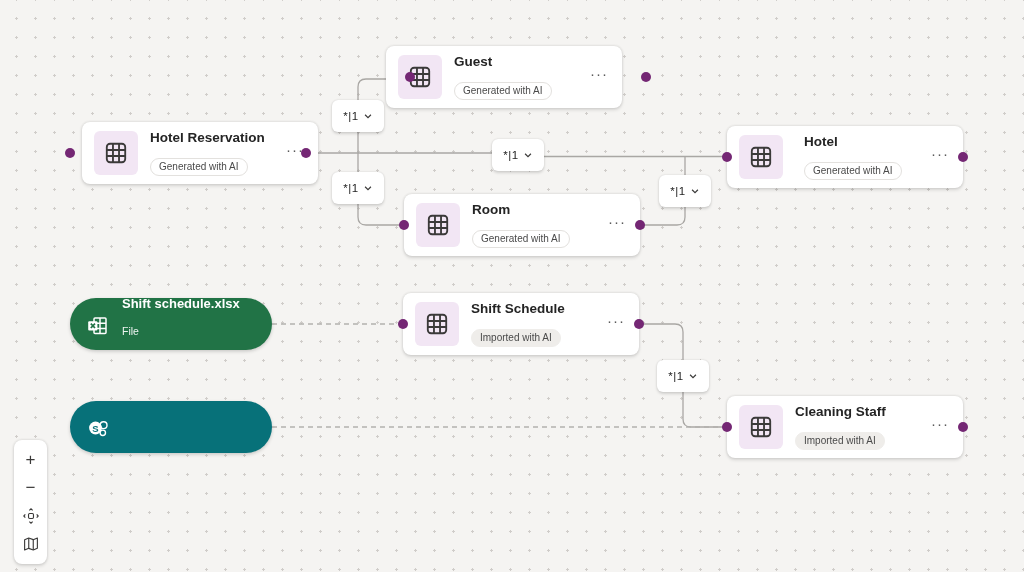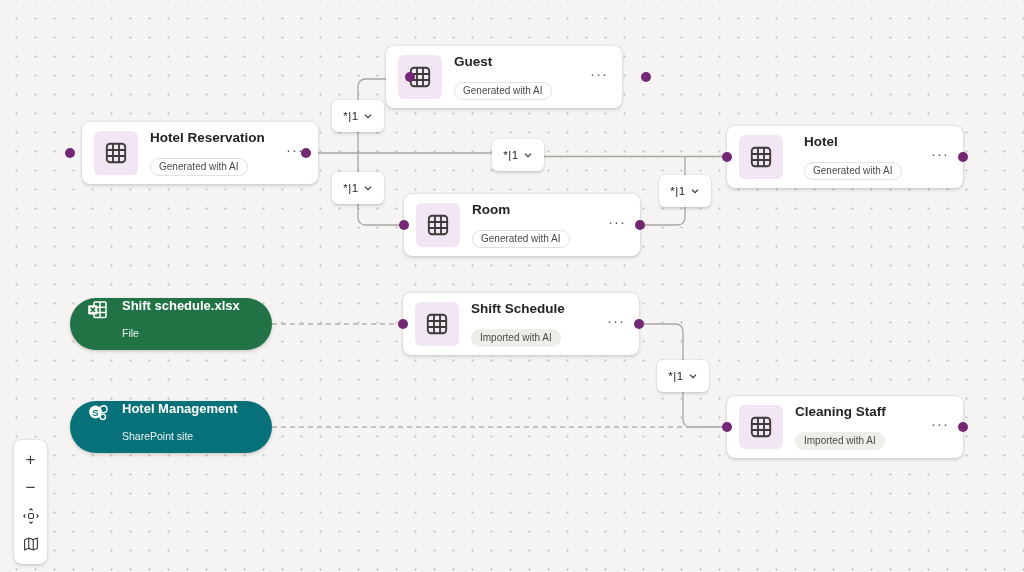--- a/index.html
+++ b/index.html
@@ -34,21 +34,21 @@
   .badge.imported{background:#efedea;border:1px solid #efedea;}
   .more{
     flex:0 0 auto;color:#5a5a5a;font-size:15px;letter-spacing:1px;line-height:10px;
     padding:2px 2px 8px 2px;cursor:pointer;user-select:none;background:none;border:none;
     font-family:inherit;
   }
 
   
   .pill{
     position:absolute;width:202px;height:52px;border-radius:26px;color:#fff;
-    display:flex;align-items:flex-start;padding:0 10px 5px 16px;box-sizing:border-box;z-index:2;
+    display:flex;align-items:flex-end;padding:0 10px 12px 16px;box-sizing:border-box;z-index:2;
     box-shadow:0 1.6px 3.6px rgba(0,0,0,.18);
   }
   .pill.excel{background:#217346;}
   .pill.sharepoint{background:#077179;}
   .pill .p-meta{margin-left:12px;}
   .pill .p-title{font-size:13px;font-weight:700;line-height:15px;}
   .pill .p-sub{font-size:10.5px;opacity:.92;line-height:13px;margin-top:14px;}
 
   
   .rel{
@@ -210,24 +210,20 @@
     </div>
   </div>
 
   <div class="pill sharepoint" style="left:70px;top:401px;">
     <svg width="24" height="24" viewBox="0 0 24 24">
       <circle cx="9.5" cy="11" r="6.4" fill="#ffffff"></circle>
       <text x="9.5" y="14.5" text-anchor="middle" font-size="9.5" font-weight="bold" fill="#077179" font-family="Liberation Sans, sans-serif">S</text>
       <circle cx="17.6" cy="8.2" r="3.4" fill="none" stroke="#ffffff" stroke-width="1.4"></circle>
       <circle cx="16.8" cy="15.8" r="2.7" fill="none" stroke="#ffffff" stroke-width="1.4"></circle>
     </svg>
-    <div class="p-meta">
-      <div class="p-title">Hotel Management</div>
-      <div class="p-sub">SharePoint site</div>
-    </div>
   </div>
 
   <div class="rel" style="left:332px;top:100px;">
     <span class="rel-text">*|1</span>
     <svg width="10" height="10" viewBox="0 0 12 12">
         <path d="M2.5 4.5 L6 8 L9.5 4.5" fill="none" stroke="#3b3a39" stroke-width="1.4"></path>
       </svg>
   </div>
   <div class="rel" style="left:332px;top:172px;">
     <span class="rel-text">*|1</span>

